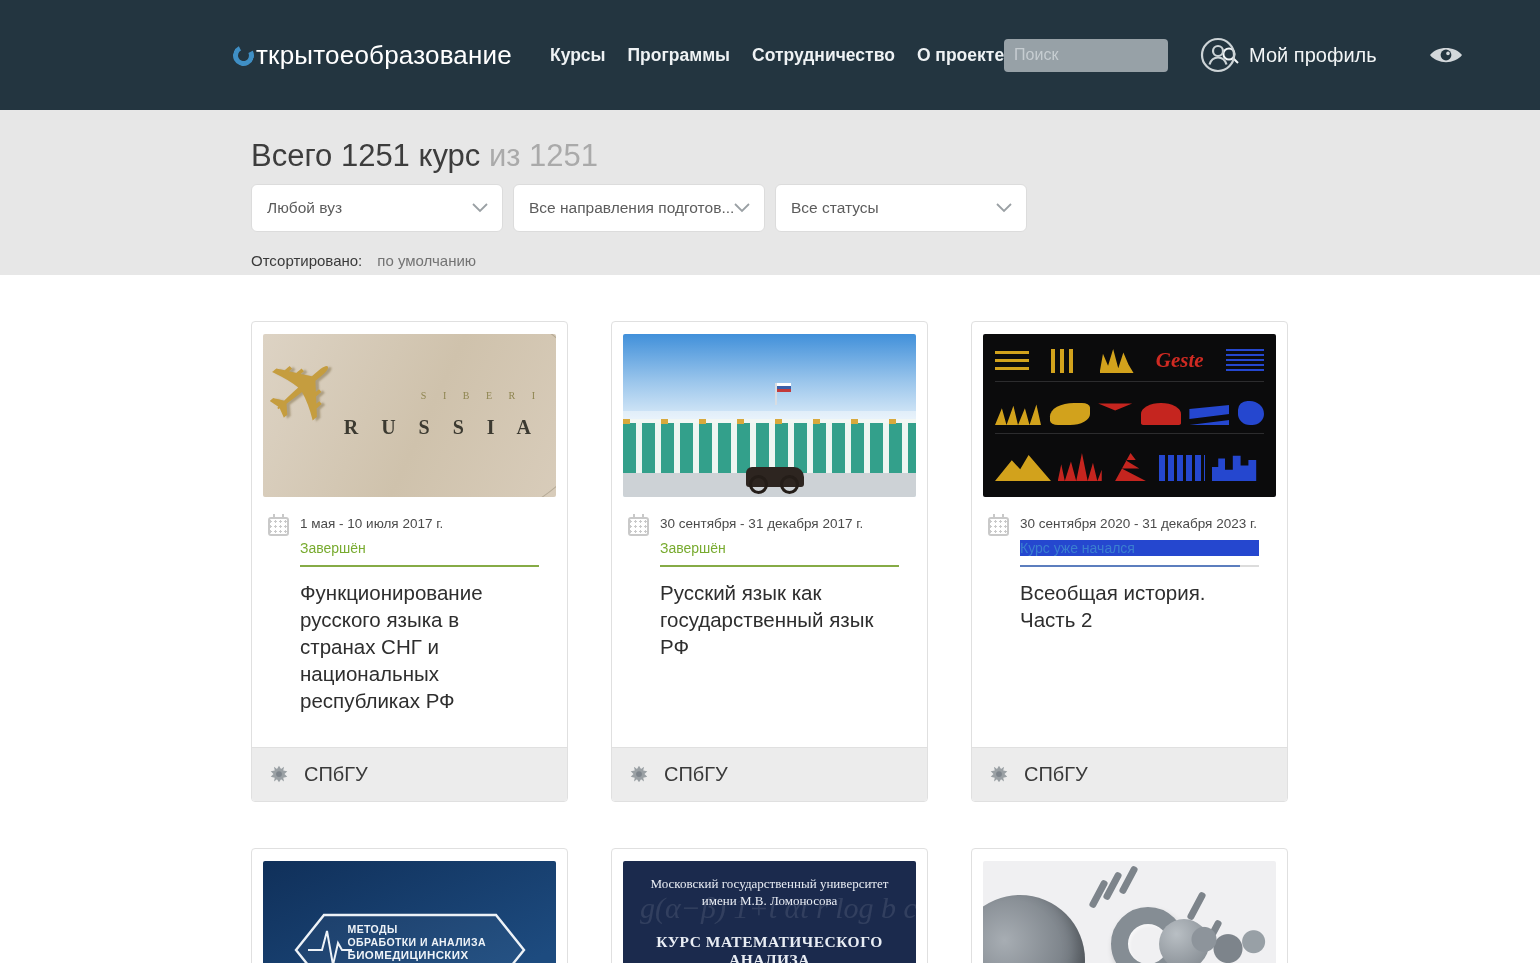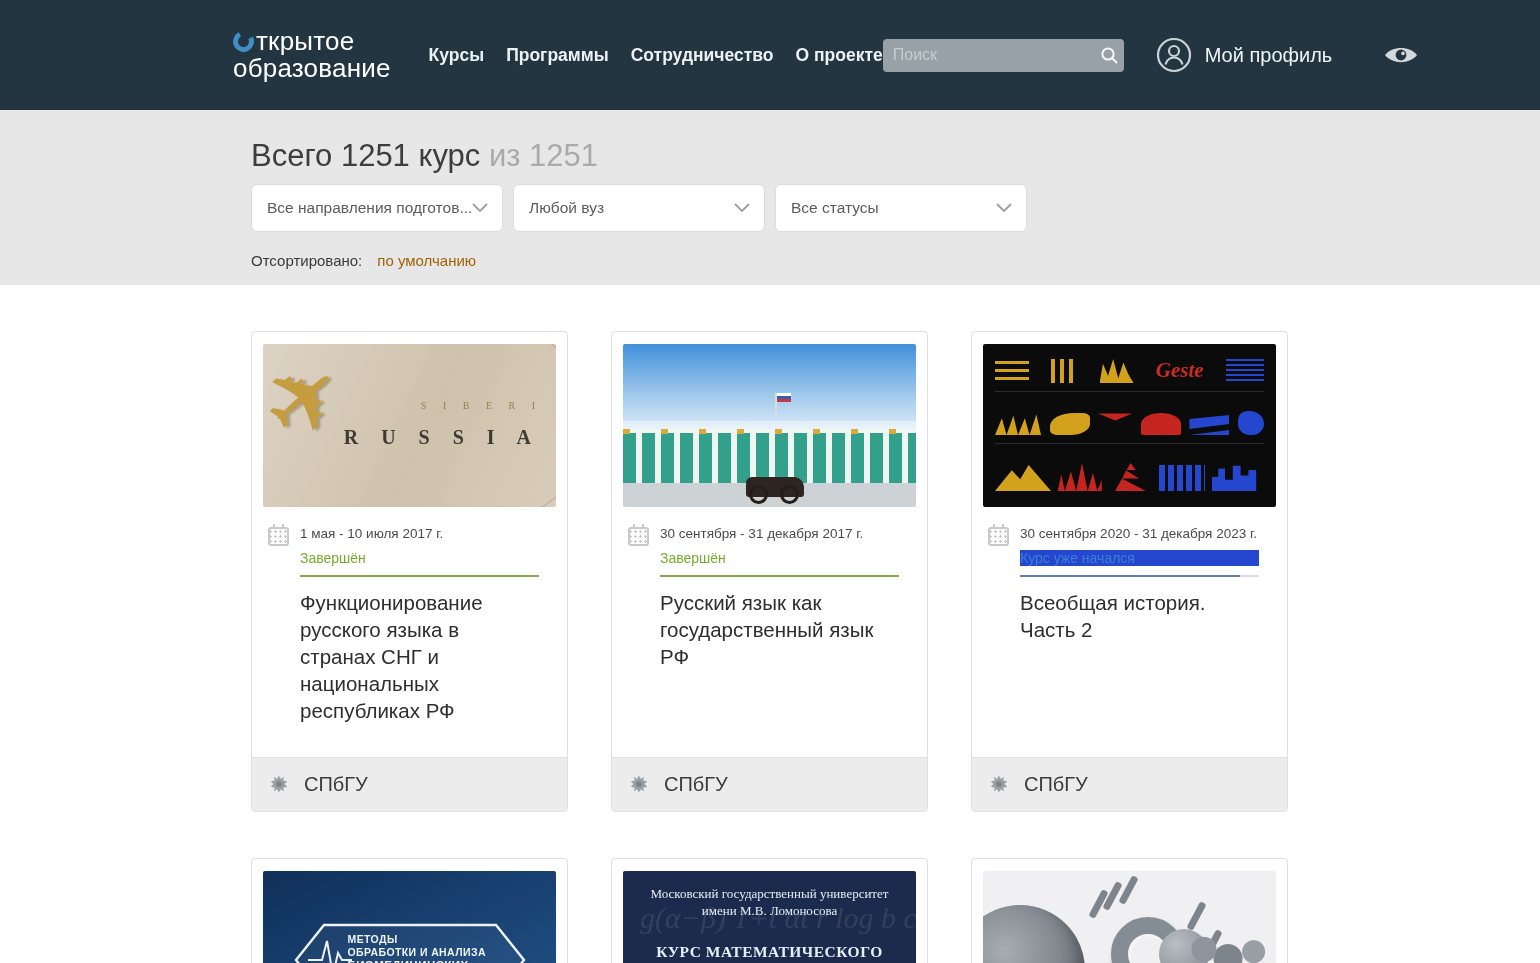--- a/index.html
+++ b/index.html
@@ -2,49 +2,49 @@
 <html lang="ru"><head>
 <meta charset="utf-8">
 <style>
   * { margin:0; padding:0; box-sizing:border-box; }
   html,body { width:1540px; height:963px; overflow:hidden; background:#fff;
               font-family:"Liberation Sans", sans-serif; }
 
   
   .header { height:110px; background:#233540; display:flex; align-items:center;
             padding:0 230px 0 233px; }
-  .logo { display:flex; flex-direction:column; color:#fff; line-height:27px;
+  .logo { display:flex; flex-direction:row; color:#fff; line-height:27px;
           font-size:26px; letter-spacing:.2px; cursor:pointer; }
   .logo-row1 { display:flex; align-items:center; }
   .logo-ring { width:21px; height:21px; border:5px solid #3f8fc5; border-radius:50%;
                border-top-color:transparent; transform:rotate(18deg); margin-right:2px; }
   .nav { display:flex; gap:22px; margin-left:38px;font-weight:bold; }
   .nav a { color:#eef2f4; font-size:17.5px; text-decoration:none; white-space:nowrap; }
-  .search { margin-left:auto; width:241px; height:33px; background:#97a1a7;
+  .search { margin-left:auto; width:164px; height:33px; background:#97a1a7;
             border-radius:4px; display:flex; align-items:center; padding:0 8px 0 10px; }
   .search input { flex:1; border:none; background:transparent; outline:none;
                   font-size:16px; color:#233540; font-family:inherit; }
   .search input::placeholder { color:#c6cdd1; }
   .profile { display:flex; align-items:center; margin-left:32px; cursor:pointer; }
   .profile-label { color:#f2f5f6; font-size:20px; margin-left:13px; white-space:nowrap; }
   .eye-btn { margin-left:52px; cursor:pointer; display:flex; }
 
   
-  .hero { background:#e7e7e7; padding:28px 0 16px 251px; }
+  .hero { background:#e7e7e7; padding:28px 0 6px 251px; }
   .hero h1 { font-size:31px; font-weight:400; color:#3d3d3d; line-height:36px;
              margin-bottom:10px; }
   .hero h1 .muted { color:#aaaaaa; }
   .filters { display:flex; gap:10px; }
   .dd { width:252px; height:48px; background:#fff; border:1px solid #dcdcdc;
         border-radius:6px; display:flex; align-items:center; justify-content:space-between;
         padding:0 14px 0 15px; cursor:pointer; }
   .dd span { font-size:15.5px; color:#5c5c5c; overflow:hidden; white-space:nowrap; }
   .sortrow { margin-top:20px; display:flex; align-items:center; font-size:15px; }
   .sortrow .lbl { color:#3a3a3a; }
-  .sortrow a { color:#a16207; text-decoration:none; margin-left:15px; }
+  .sortrow a { color:#737373; text-decoration:none; margin-left:15px; }
 
   
   .grid { margin:46px 0 0 251px; width:1037px; display:flex; flex-wrap:wrap;
           gap:46px 43px; }
   .card { width:317px; height:481px; background:#fff; border:1px solid #e0e0e0;
           border-radius:4px; display:flex; flex-direction:column; overflow:hidden;
           cursor:pointer; }
   .card-img { margin:12px 11px 0; height:163px; border-radius:2px; overflow:hidden;
               position:relative; flex-shrink:0; }
   .card-body { padding:19px 28px 0 16px; display:flex; flex-direction:column; flex:1;align-items:center; }
@@ -222,29 +222,29 @@
     </svg>
   </div>
 </div>
 
 <div class="hero">
   <h1><span>Всего 1251 курс</span>
     <span class="muted">из 1251</span>
   </h1>
   <div class="filters">
     <div class="dd">
-      <span>Все направления подготов...</span>
+      <span>Любой вуз</span>
       <span class="icon">
         <svg width="16" height="10" viewBox="0 0 16 10" fill="none">
             <polyline points="1,1 8,8 15,1" stroke="#9aa0a4" stroke-width="1.8"></polyline>
           </svg>
       </span>
     </div>
     <div class="dd">
-      <span>Любой вуз</span>
+      <span>Все направления подготов...</span>
       <span class="icon">
         <svg width="16" height="10" viewBox="0 0 16 10" fill="none">
             <polyline points="1,1 8,8 15,1" stroke="#9aa0a4" stroke-width="1.8"></polyline>
           </svg>
       </span>
     </div>
     <div class="dd">
       <span>Все статусы</span>
       <span class="icon">
         <svg width="16" height="10" viewBox="0 0 16 10" fill="none">

